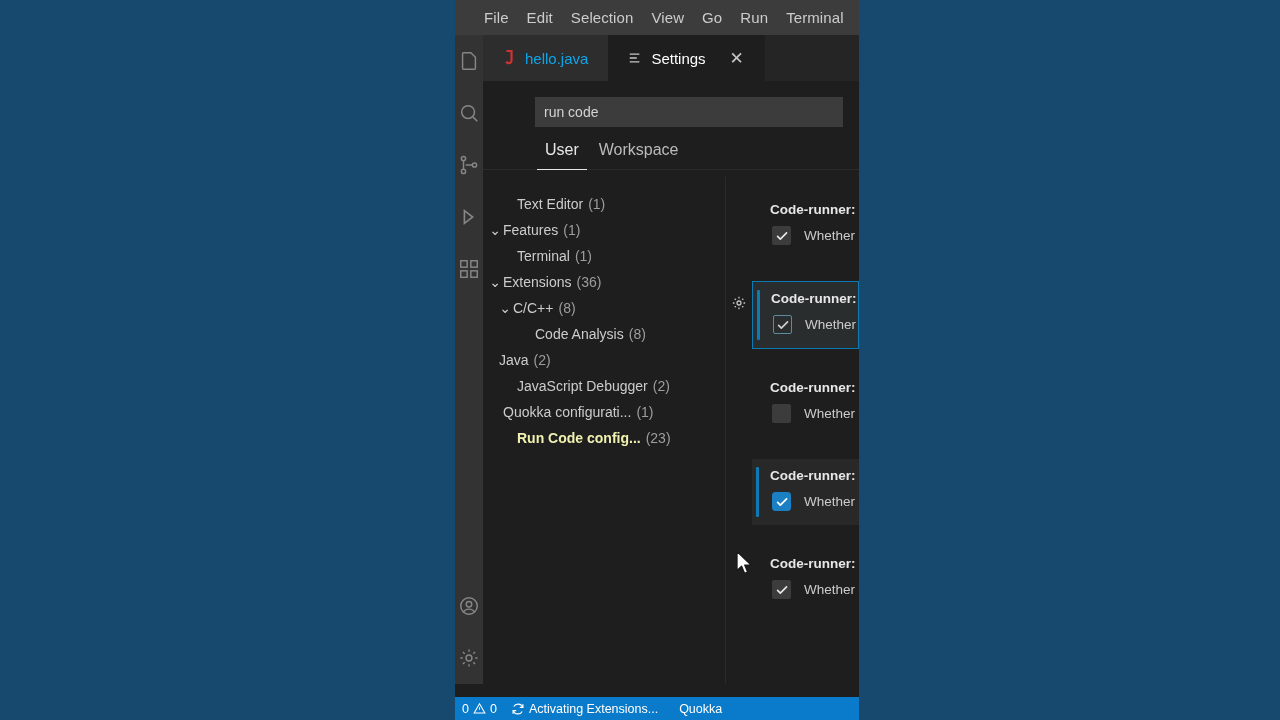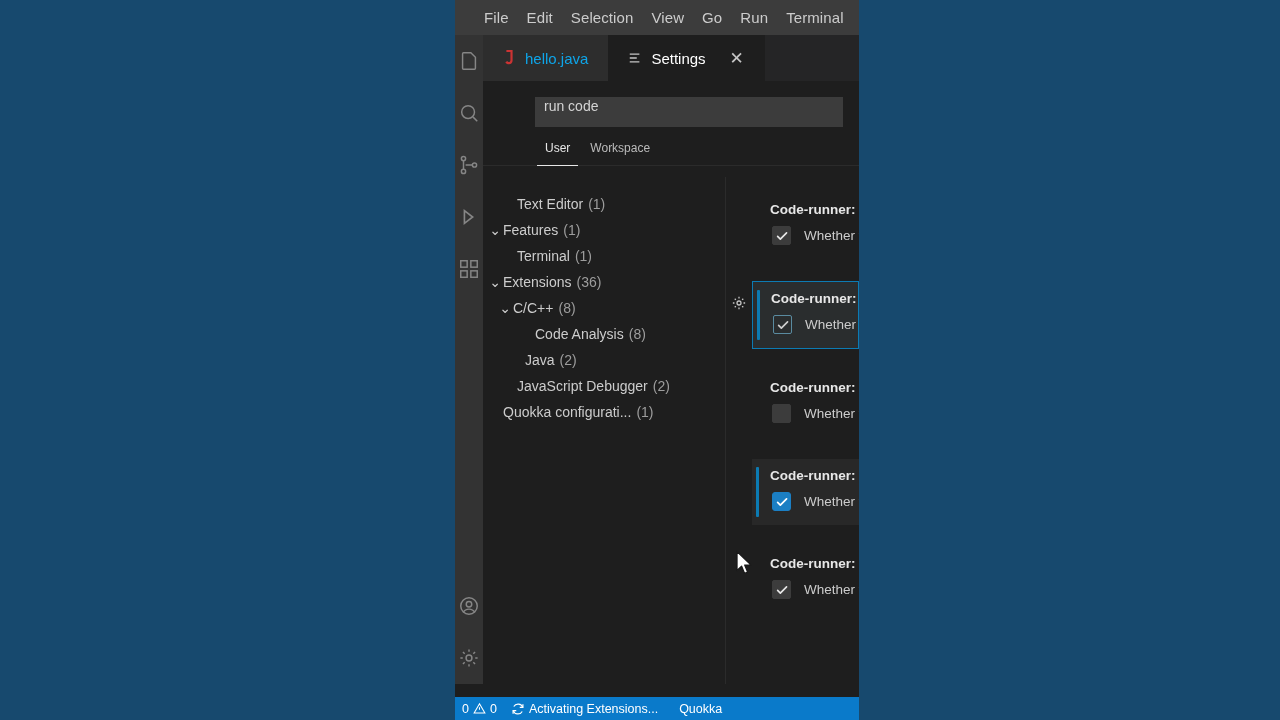--- a/index.html
+++ b/index.html
@@ -94,37 +94,37 @@
   
   .settings-body {
     position: absolute; top: 46px; left: 0; right: 0; bottom: 0;
     background: #1e1e1e;
   }
   .search-wrap { padding: 16px 16px 0 52px; }
   .search-box {
     height: 30px;
     background: #3c3c3c;
     border: 1px solid #3c3c3c;
-    display: flex; align-items: flex-start;
+    display: flex; align-items: center;
     padding: 0 8px;
     width: 100%;
   }
   .search-text {
     color: #d4d4d4;
     font-size: 14px;
   }
 
   
   .scope-tabs {
     display: flex; gap: 0;
     padding: 14px 0 0 52px;
     border-bottom: 1px solid #2b2b2b;
   }
   .scope-tab {
-    font-size: 12px;
+    font-size: 16px;
     color: #bbbbbb;
     padding: 0 10px 10px 10px;
     position: relative;
   }
   .scope-tab.active { color: #e7e7e7; }
   .scope-tab.active::after {
     content: "";
     position: absolute; left: 2px; right: 2px; bottom: -1px;
     height: 1px; background: #e7e7e7;
   }
@@ -380,35 +380,39 @@
               <span class="toc-chevron">⌄</span>
               <span>C/C++</span>
               <span class="toc-count">(8)</span>
             </div>
 
             <div class="toc-row" style="padding-left:52px">
               <span>Code Analysis</span>
               <span class="toc-count">(8)</span>
             </div>
 
-            <div class="toc-row" style="padding-left:42px">
+            <div class="toc-row" style="padding-left:16px">
               <span>Java</span>
               <span class="toc-count">(2)</span>
             </div>
 
             <div class="toc-row" style="padding-left:34px">
               <span>JavaScript Debugger</span>
               <span class="toc-count">(2)</span>
             </div>
 
             <div class="toc-row" style="padding-left:20px">
               <span>Quokka configurati...</span>
               <span class="toc-count">(1)</span>
             </div>
 
+            <div class="toc-row selected" style="padding-left:34px">
+              <span>Run Code config...</span>
+              <span class="toc-count">(23)</span>
+            </div>
           </div>
 
           <div class="settings-list">
 
             <div class="gear-col">
               <span class="gear-btn" style="top:118px">
                 <svg width="16" height="16" viewBox="0 0 24 24" fill="none" stroke="currentColor" stroke-width="1.9">
                   <circle cx="12" cy="12" r="3"></circle>
                   <path d="M12 2.8v2.4M12 18.8v2.4M2.8 12h2.4M18.8 12h2.4M5.6 5.6l1.7 1.7M16.7 16.7l1.7 1.7M18.4 5.6l-1.7 1.7M7.3 16.7l-1.7 1.7"></path>
                 </svg>

